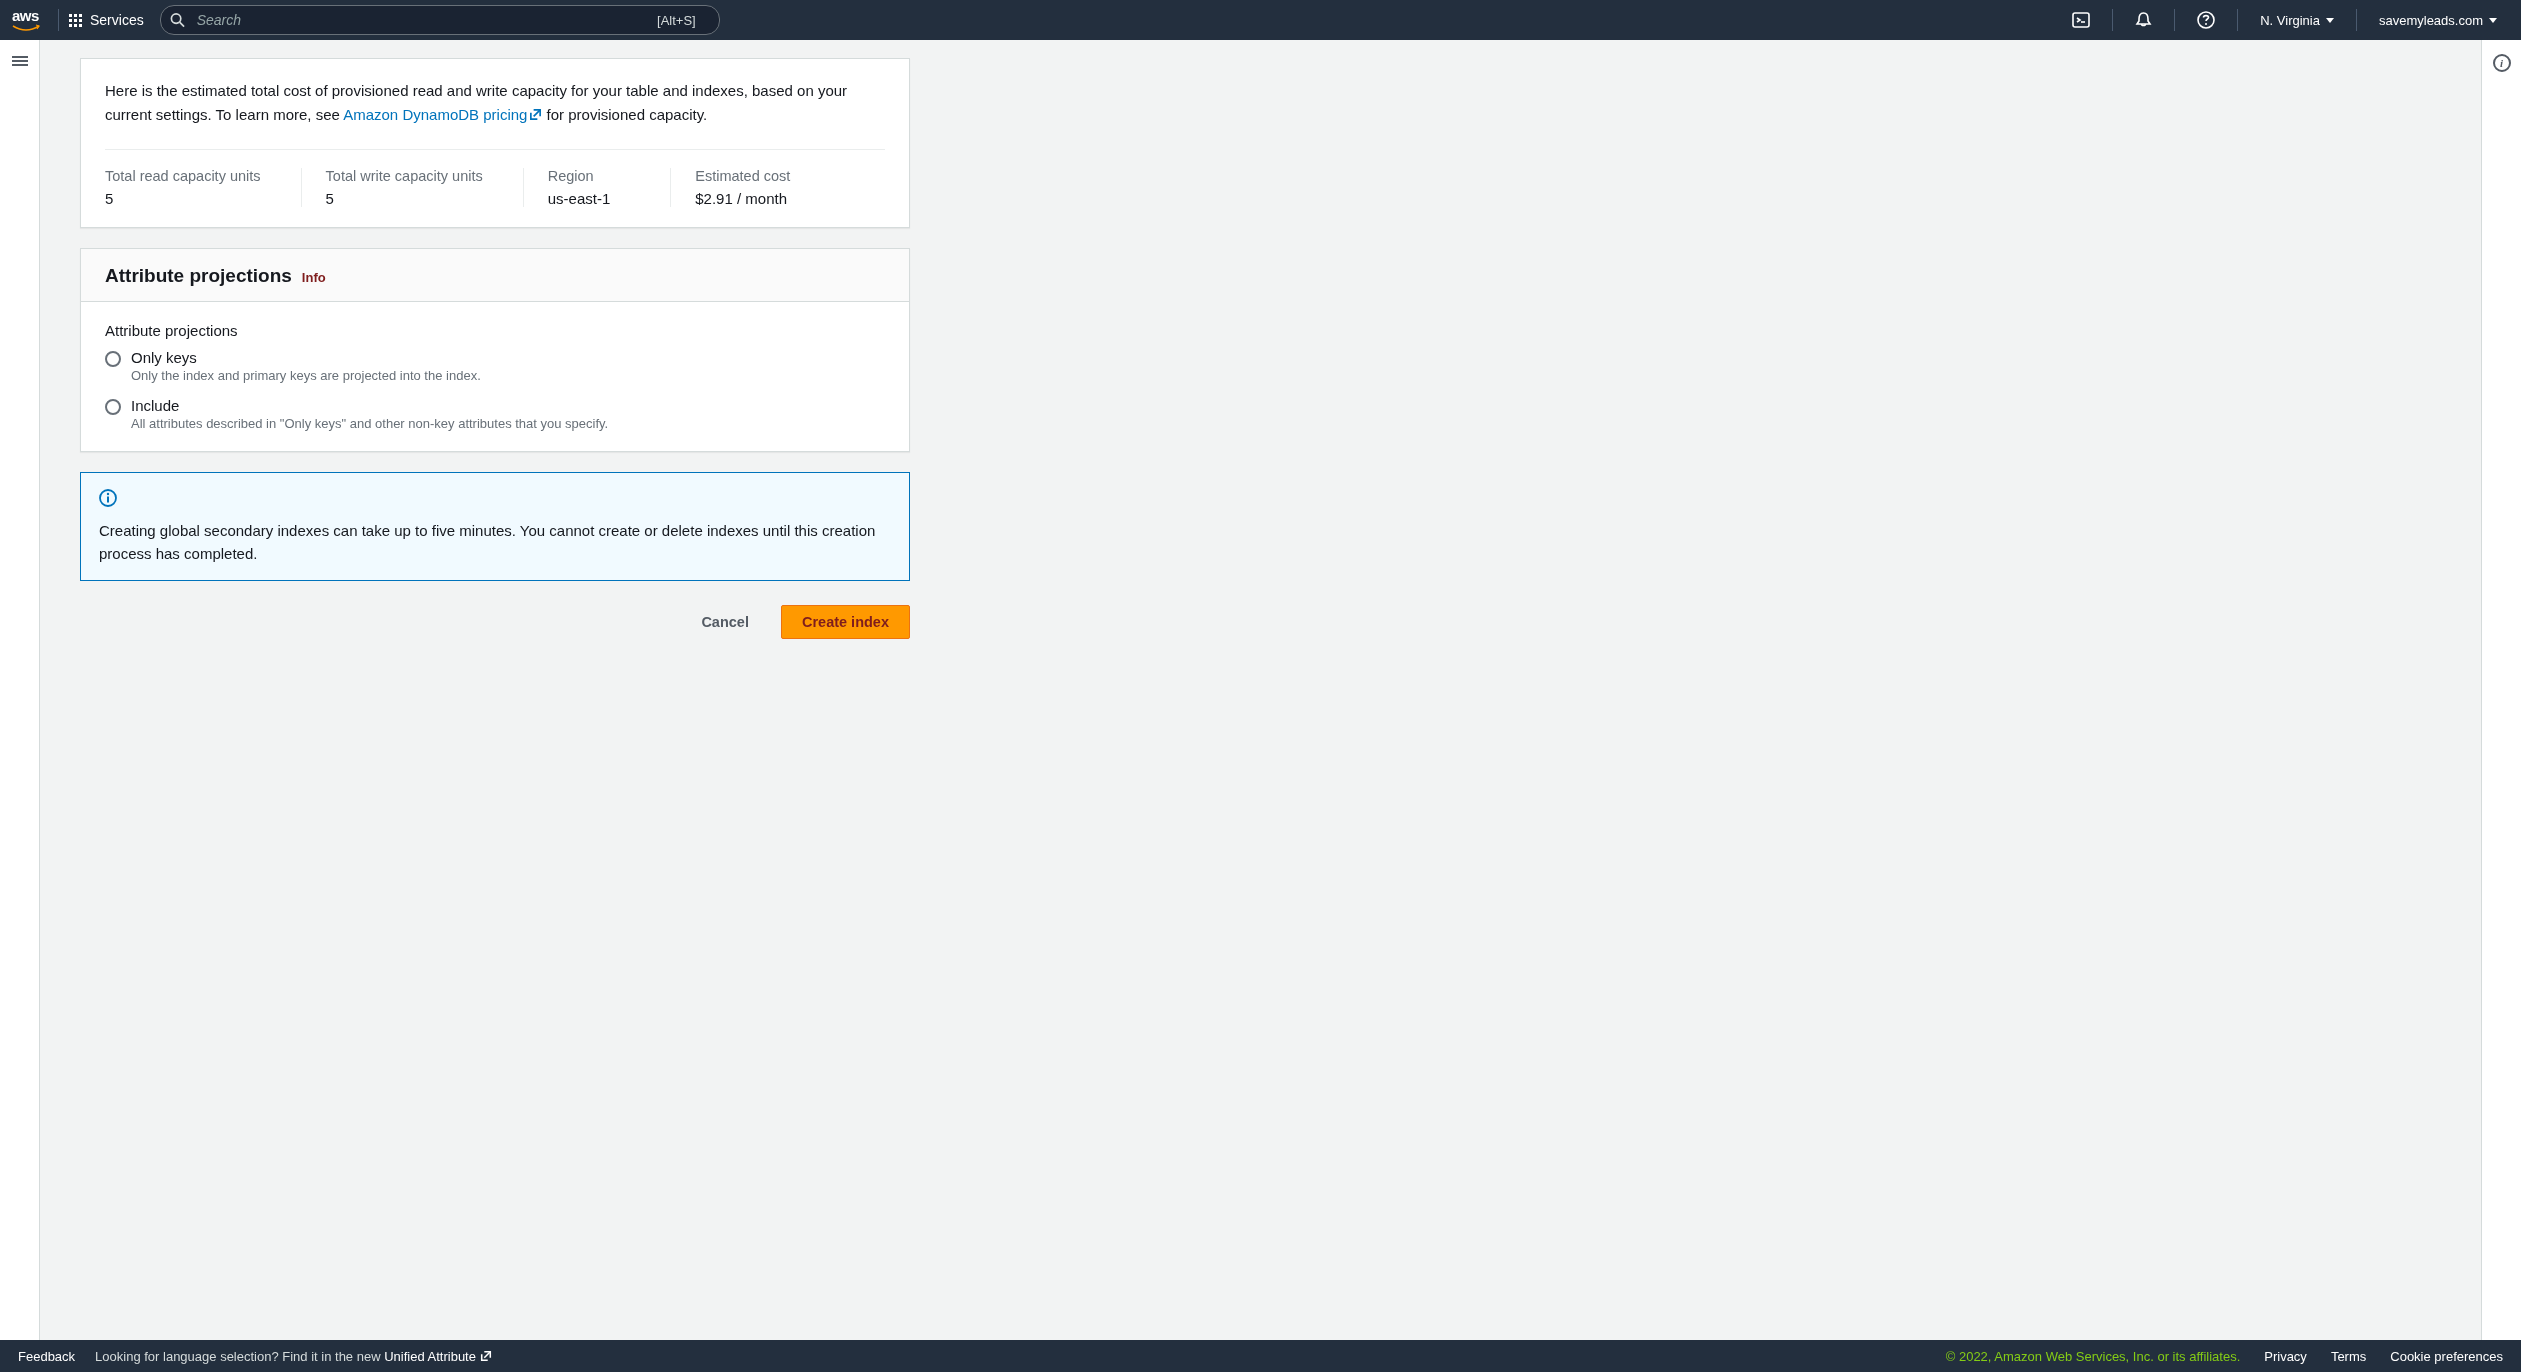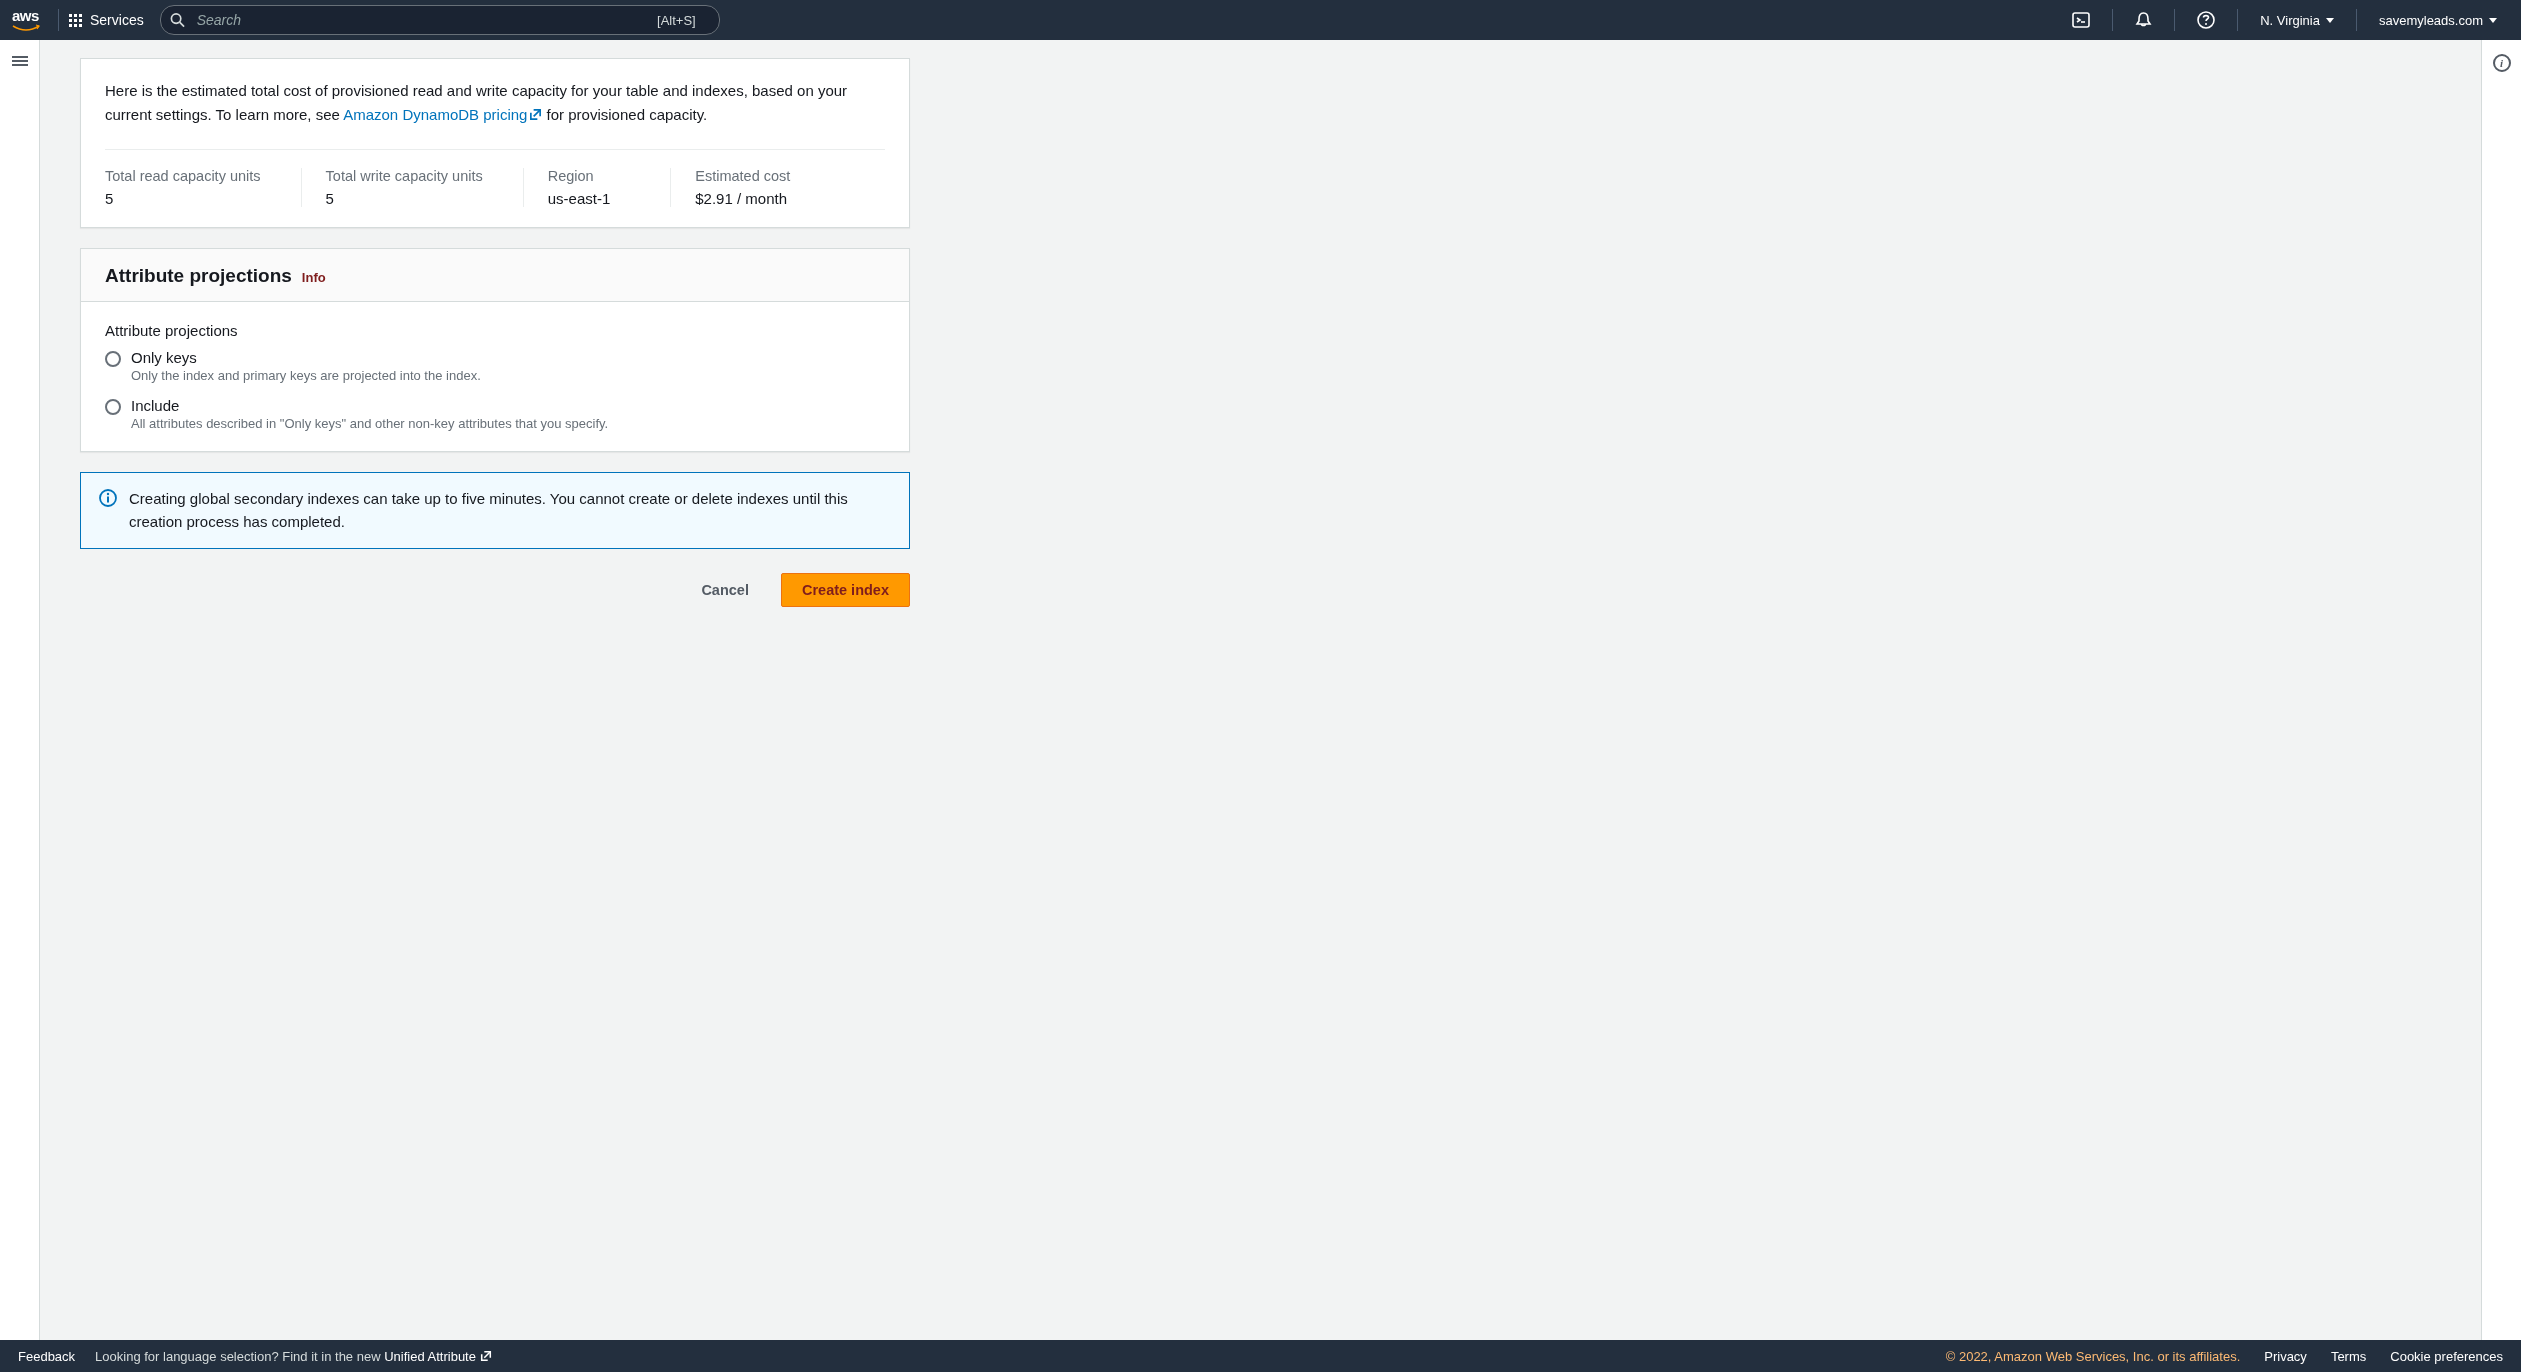--- a/index.html
+++ b/index.html
@@ -44,32 +44,32 @@
 .info-link { color: #7f1d1d; font-size: 13px; font-weight: 600; cursor: pointer; }
 .field-label { font-size: 15px; color: #16191f; margin-bottom: 10px; }
 .radio-group { display: flex; flex-direction: column; gap: 14px; }
 .radio-item { display: flex; gap: 10px; align-items: flex-start; cursor: pointer; }
 .radio-circle { width: 16px; height: 16px; border: 2px solid #687078; border-radius: 50%; flex-shrink: 0; margin-top: 2px; position: relative; }
 .radio-circle.selected { border-color: #0073bb; }
 .radio-circle.selected::after { content: ''; position: absolute; width: 8px; height: 8px; background: #0073bb; border-radius: 50%; top: 50%; left: 50%; transform: translate(-50%, -50%); }
 .radio-content { flex: 1; }
 .radio-label { font-size: 15px; color: #16191f; }
 .radio-desc { font-size: 13px; color: #687078; margin-top: 2px; }
-.alert-box { background: #f1faff; border: 1px solid #0073bb; padding: 14px 18px; display: flex; gap: 12px; align-items: flex-start; margin-bottom: 24px; max-width: 830px; }
+.alert-box { background: #f1faff; border: 1px solid #0073bb; padding: 14px 18px; display: flex; gap: 12px; align-items: flex-start; margin-bottom: 24px; max-width: 830px; flex-direction: column; }
 .alert-icon { color: #0073bb; flex-shrink: 0; margin-top: 2px; }
 .alert-text { font-size: 15px; line-height: 1.55; color: #16191f; }
 .action-row { display: flex; justify-content: flex-end; gap: 12px; max-width: 830px; }
 .btn { padding: 8px 20px; font-size: 14.5px; font-weight: 700; border-radius: 2px; cursor: pointer; border: none; }
 .btn-cancel { background: transparent; color: #545b64; }
 .btn-primary { background: #ff9900; color: #7f1d1d; border: 1px solid #ec7211; }
 .footer { background: #232f3e; height: 32px; display: flex; align-items: center; padding: 0 18px; color: #d5dbdb; font-size: 13px; }
 .footer-left { display: flex; align-items: center; gap: 20px; }
 .footer-link { color: #fff; cursor: pointer; text-decoration: none; }
 .footer-right { margin-left: auto; display: flex; align-items: center; gap: 24px; }
-.footer-text { color: #fdba74; }
+.footer-text { color: #84cc16; }
 svg { display: block; }
 </style>
 </head>
 <body>
 
 <div class="header">
   <div class="aws-logo">
     <div>
       <div class="aws-logo-text">aws</div>
       <svg width="28" height="10" viewBox="0 0 28 10">

